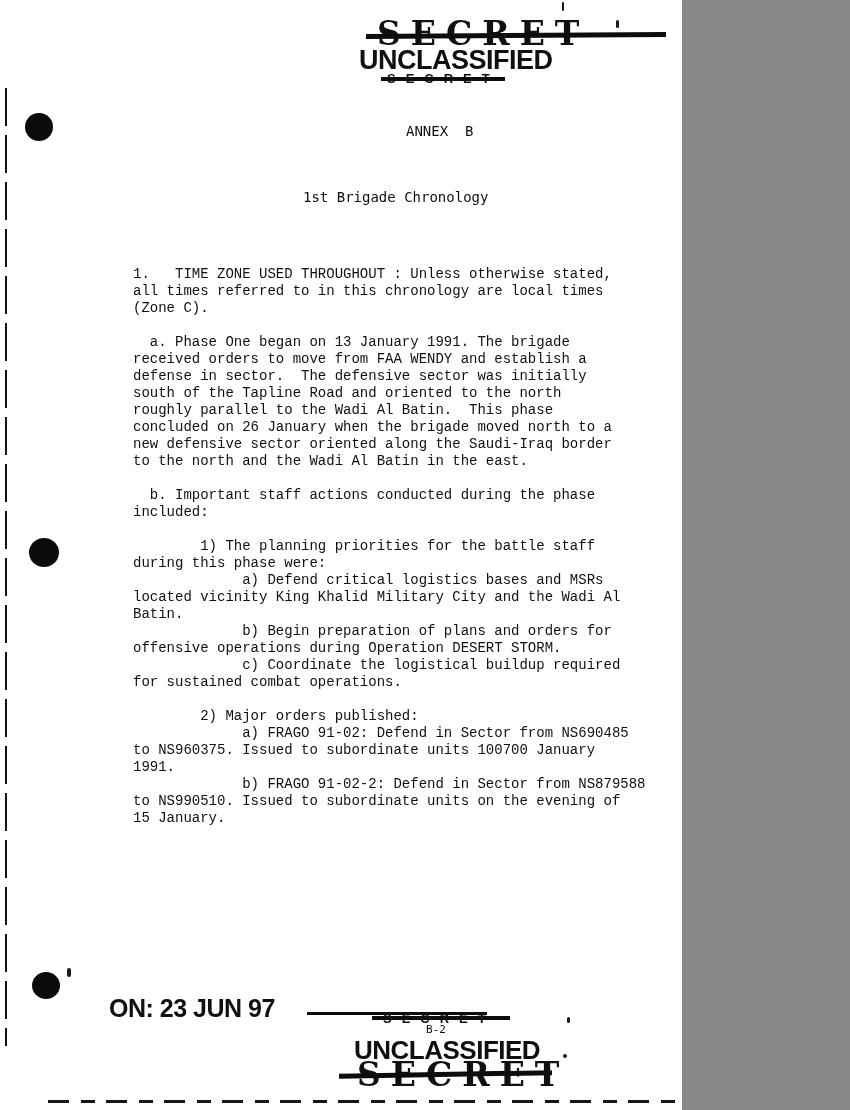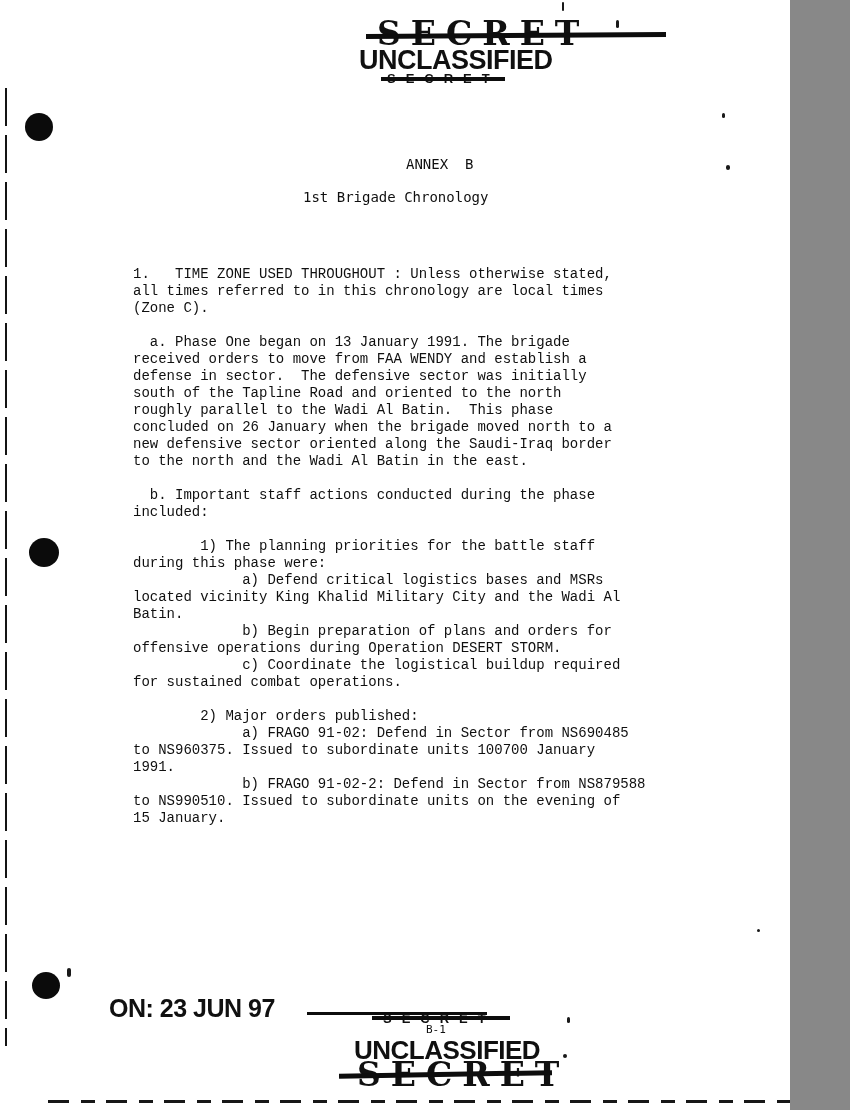--- a/index.html
+++ b/index.html
@@ -2,21 +2,21 @@
 <html style="--ink: #101010; --paper: #ffffff;"><head>
 <meta charset="utf-8">
 <style>
   :root{
     --ink:#101010;
     --paper:#ffffff;
   }
   html,body{margin:0;padding:0;background:#888;}
   .page{
     position:relative;
-    width:790px;height:1110px;
+    width:682px;height:1110px;
     background:var(--paper);
     overflow:hidden;
     font-family:"DejaVu Sans Mono",monospace;
     color:var(--ink);
   }
   
   .scan-line-left{
     position:absolute;left:5px;top:88px;width:2px;height:958px;
     background:repeating-linear-gradient(180deg,#141414 0 38px,transparent 38px 47px);
   }
@@ -61,21 +61,21 @@
   .unclassified-bottom{left:354px;top:1037px;font-size:26px;line-height:26px;}
   .secret-small{
     position:absolute;
     font-family:"Liberation Sans",sans-serif;
     font-weight:bold;font-size:13px;line-height:13px;letter-spacing:10px;white-space:pre;
   }
   .secret-small-top{left:387px;top:72px;}
   .secret-small-bottom{left:383px;top:1012px;}
   
   .annex{
-    position:absolute;left:406px;top:156px;
+    position:absolute;left:406px;top:123px;
     font-size:14px;line-height:17px;white-space:pre;
   }
   .doc-title{
     position:absolute;left:303px;top:189px;
     font-size:14px;line-height:17px;white-space:pre;
   }
   .body{position:absolute;left:133px;top:266px;}
   .para{
     margin:0 0 17px 0;
     font-family:Liberation Mono, monospace;
@@ -155,18 +155,18 @@
   </div>
 
   <div class="declass">
     <div>ON: 23 JUN 97</div>
     
   </div>
 
   <div class="strike strike-by-underline"></div>
   <div class="secret-small secret-small-bottom">SECRET</div>
   <div class="strike strike-bottom-small"></div>
-  <div class="page-number">B-1</div>
+  <div class="page-number">B-2</div>
   <div class="unclassified unclassified-bottom">UNCLASSIFIED</div>
   <div class="secret-serif secret-bottom">SECRET</div>
   <div class="strike strike-bottom-big"></div>
 
 </div>
 
 </body></html>

